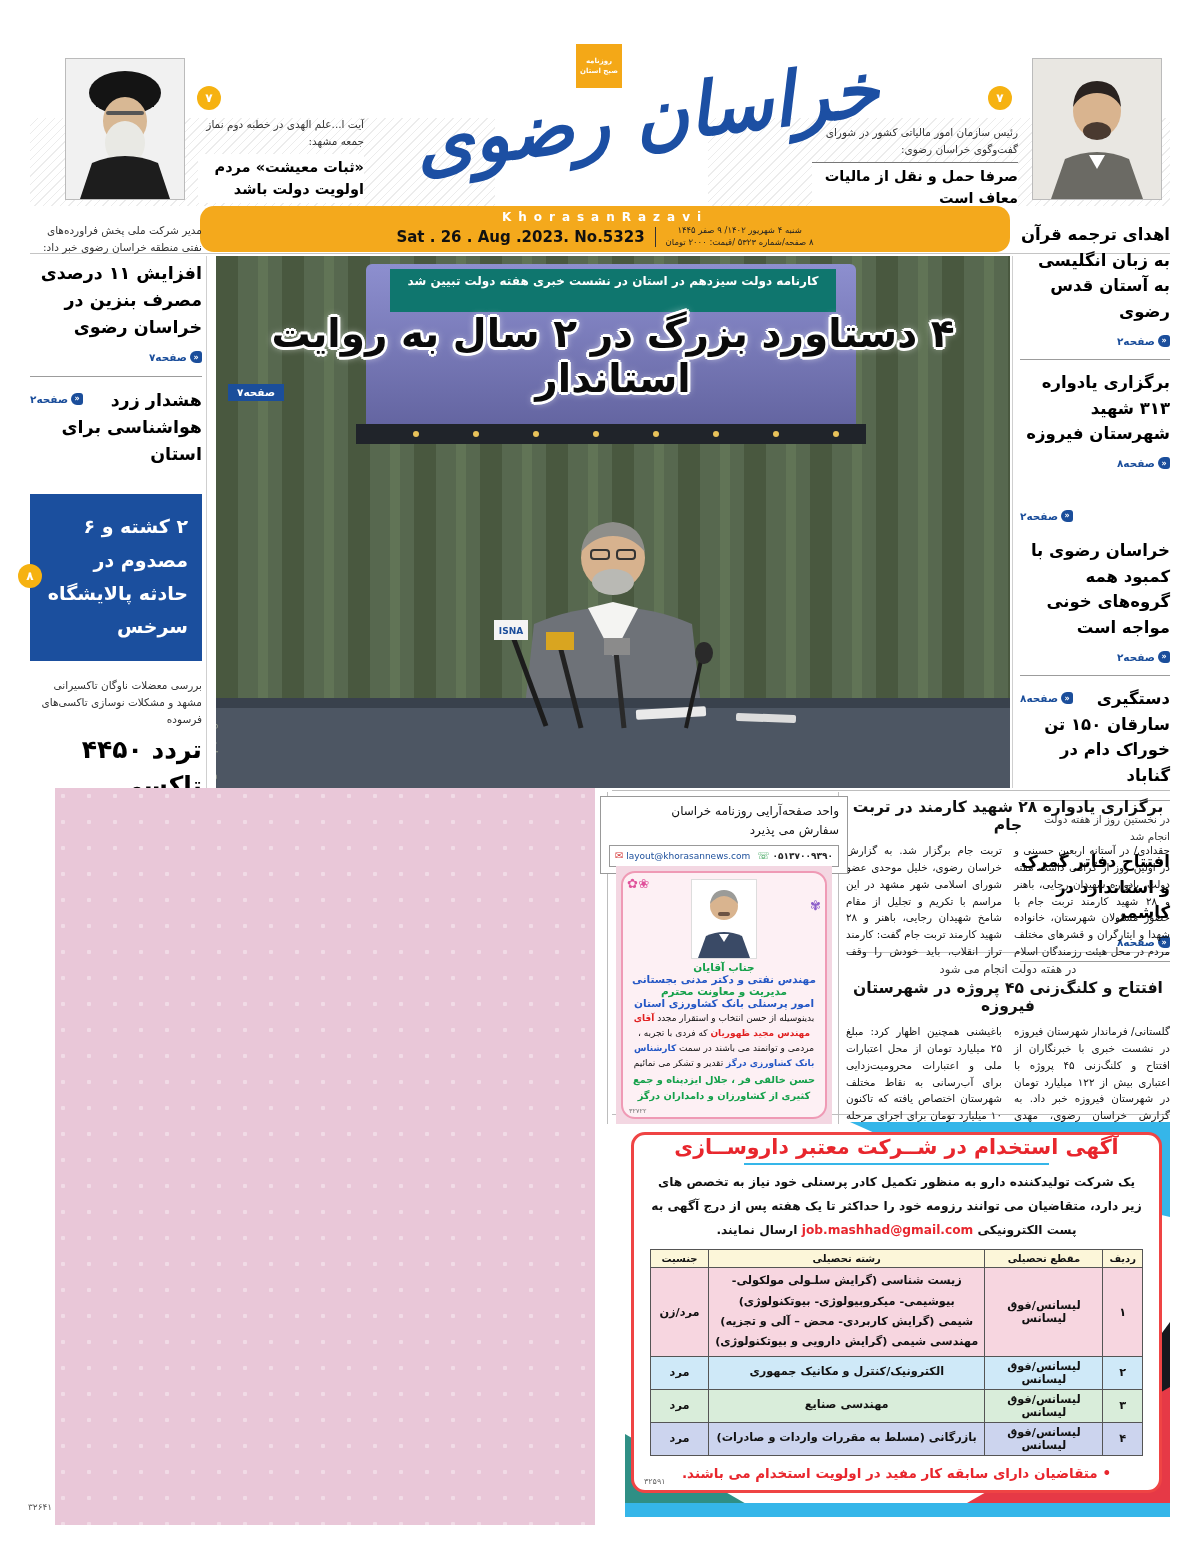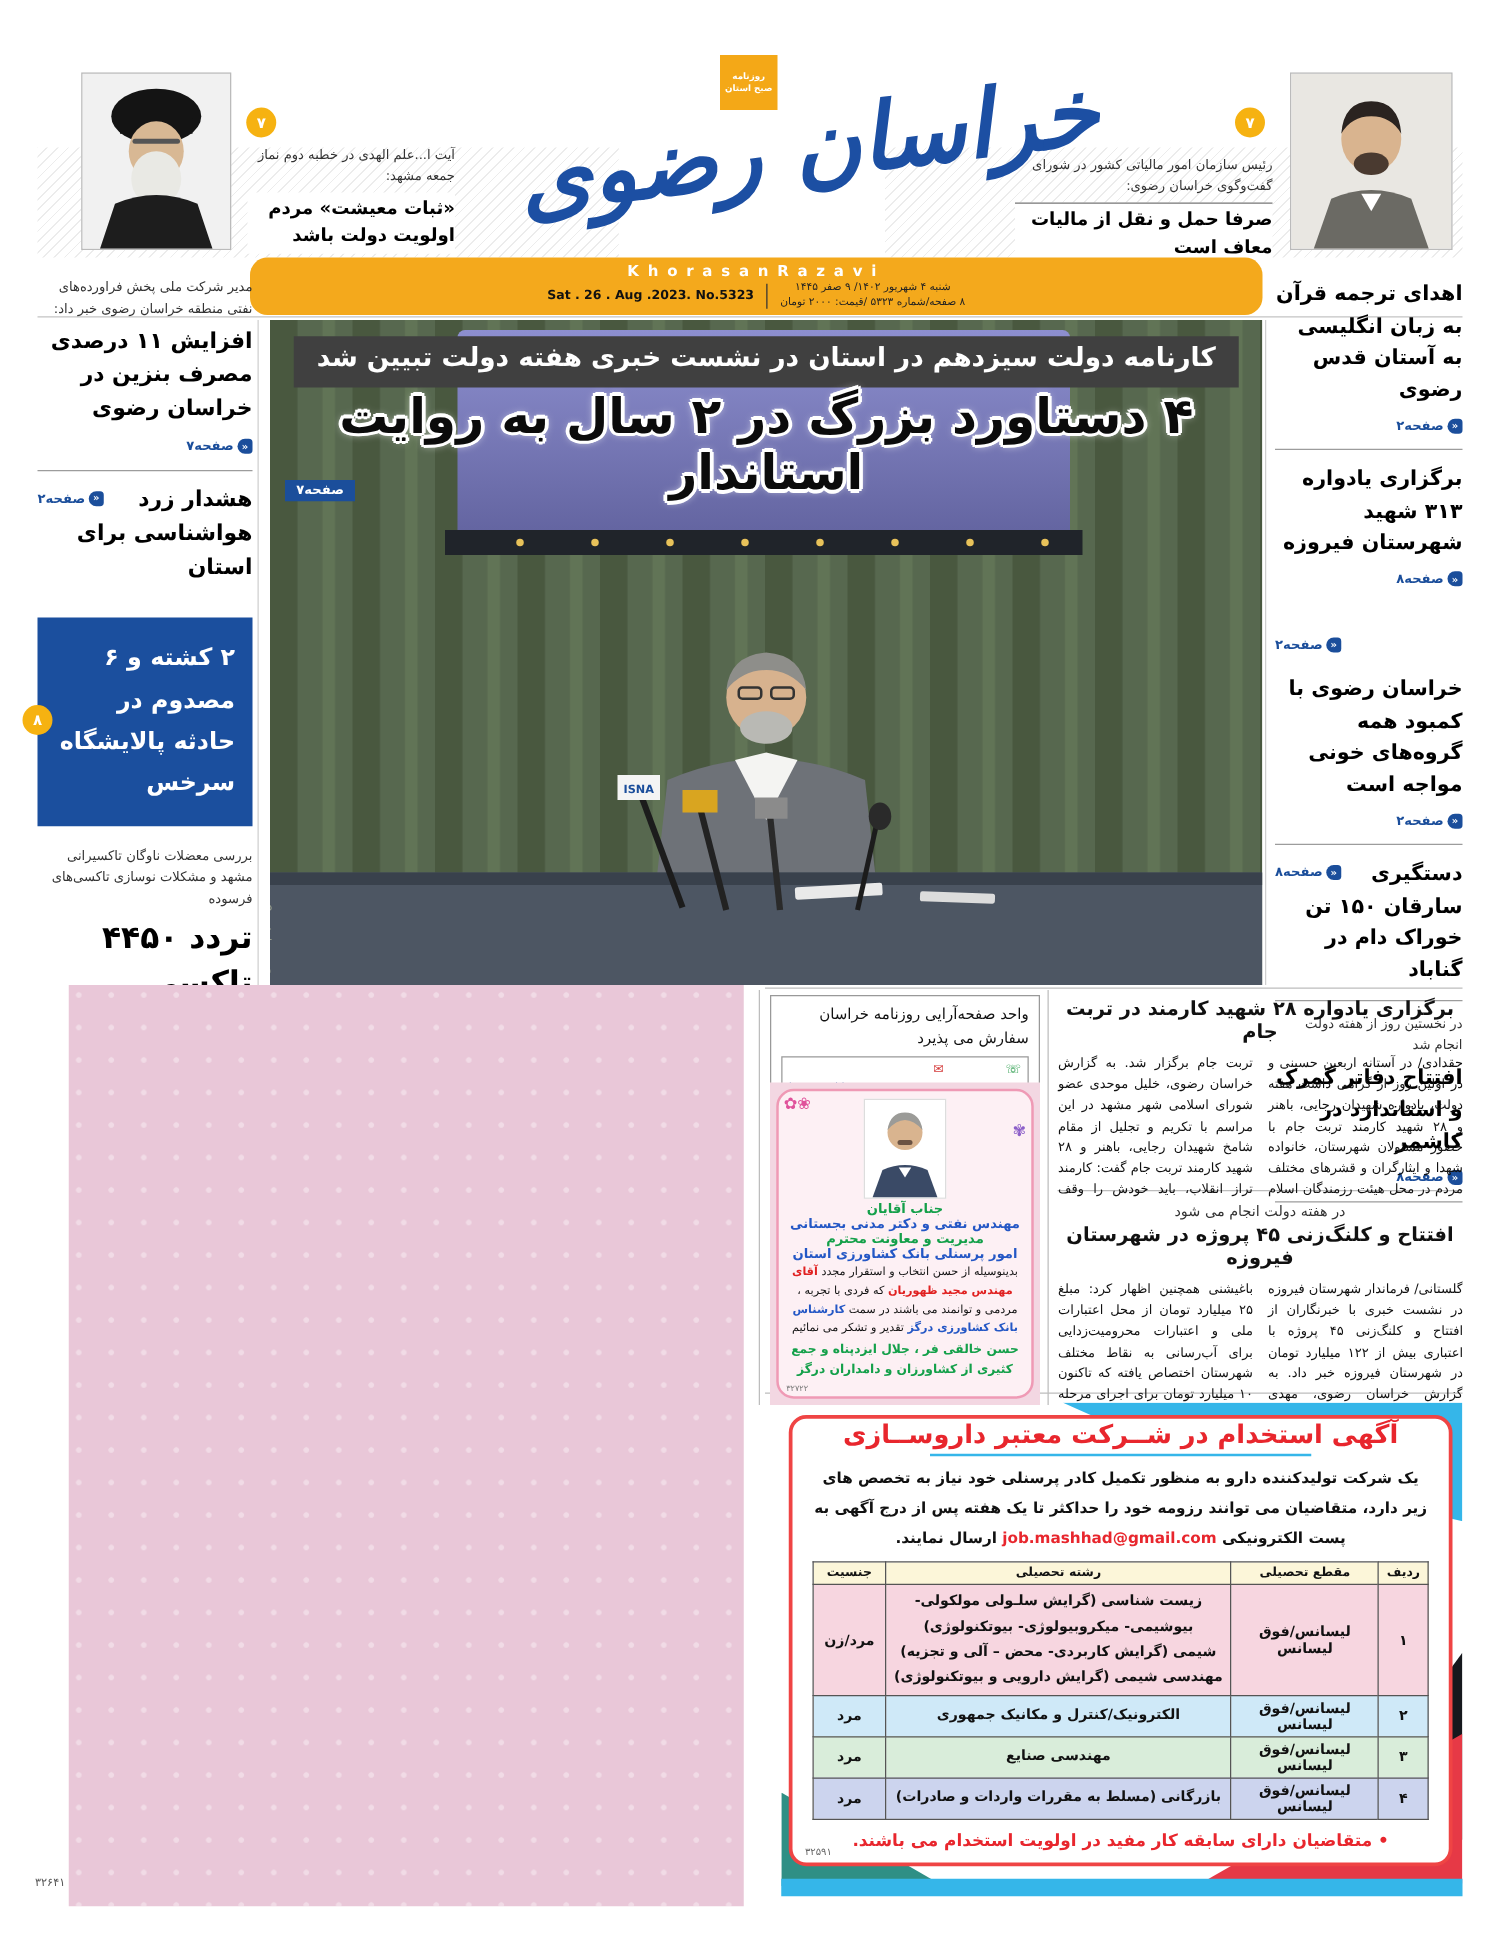--- a/index.html
+++ b/index.html
@@ -23,21 +23,21 @@
   .mini-yellow { position:absolute; left:576px; top:44px; width:46px; height:44px; background:#f4a817;
                  color:#fff; font-size:7px; font-weight:bold; display:flex; align-items:center;
                  justify-content:center; text-align:center; line-height:1.5; z-index:4; padding:2px; }
   .mast-svg { position:absolute; left:420px; top:22px; width:460px; height:190px; z-index:3; }
   .yellow-band { position:absolute; left:200px; top:206px; width:810px; height:46px; background:#f4a91c;
                  display:flex; flex-direction:column; align-items:center; justify-content:center; gap:1px;border-radius:14px; }
   .band-en-name { color:#fff; font-weight:bold; font-size:12px; letter-spacing:7px; }
   .band-row { display:flex; align-items:center; gap:10px; direction:rtl; }
   .band-fa { font-size:8.5px; color:#222; text-align:center; line-height:1.4; }
   .band-sep { width:1px; height:20px; background:#333; }
-  .band-en { font-size:10px; font-weight:bold; color:#111; direction:ltr; }
+  .band-en { font-size:15px; font-weight:bold; color:#111; direction:ltr; }
   .hline { position:absolute; background:#c4c4c4; }
 
   
   .ptag { display:inline-flex; align-items:center; gap:3px; color:#1b4e9b; font-weight:bold; font-size:10.5px; }
   .ptag-ico { display:inline-flex; width:12px; height:12px; border-radius:50% 3px 3px 50%;
               background:#1b4e9b; color:#fff; font-size:8px; align-items:center; justify-content:center; }
 
   
   .rcol { position:absolute; left:1020px; top:212px; width:150px; }
   .lcol { position:absolute; left:30px;  top:212px; width:172px; }
@@ -50,40 +50,40 @@
   .bluebox { position:relative; background:#1b4f9e; color:#fff; font-weight:bold; font-size:19px;
              line-height:1.75; padding:16px 14px 18px; margin:14px 0 16px; text-align:right; }
   .bluebox .pg-circle { left:-12px; top:42%; }
   .big-title { font-size:25px; font-weight:bold; line-height:1.45; text-align:right; color:#000; }
   .vline { position:absolute; width:1px; background:#cfcfcf; }
 
   
   .photo { position:absolute; left:216px; top:256px; width:794px; height:532px; overflow:hidden; }
   .photo svg.bg { position:absolute; inset:0; }
   .m-kicker-wrap { position:absolute; top:13px; width:100%; text-align:center; z-index:6; }
-  .m-kicker { display:inline-block; background:#404040; color:#fff; font-weight:bold; font-size:21px;
-              padding:5px 18px 12px; }
+  .m-kicker { display:inline-block; background:#0f766e; color:#fff; font-weight:bold; font-size:12px;
+              padding:5px 18px 24px; }
   .m-head { position:absolute; top:55px; width:100%; text-align:center; z-index:6;
             font-size:39px; font-weight:bold; color:#0b0b0b;
             text-shadow:-2px -2px 0 #fff,2px -2px 0 #fff,-2px 2px 0 #fff,2px 2px 0 #fff,
                         0 -3px 0 #fff,0 3px 0 #fff,-3px 0 0 #fff,3px 0 0 #fff,0 0 8px #fff; }
   .m-ptag { position:absolute; left:12px; top:128px; background:#1b4e9b; color:#fff; font-size:10.5px;
             font-weight:bold; padding:2px 9px 3px; z-index:6; }
   .m-credit { position:absolute; left:2px; bottom:8px; transform:rotate(-90deg); transform-origin:left bottom;
               font-size:8.5px; color:#9aa08f; z-index:6; white-space:nowrap; }
 
   
   .art { position:absolute; width:324px; }
   .art-title { text-align:center; font-size:15.5px; font-weight:bold; }
   .art-kicker { text-align:center; font-size:11.5px; color:#333; margin-bottom:3px; }
   .art-body { margin-top:8px; column-count:2; column-gap:12px; font-size:10.4px; line-height:1.62;
               text-align:justify; color:#111; }
 
   
-  .lu { position:absolute; left:616px; top:796px; width:216px; border:1px solid #999; padding:5px 8px 6px;
+  .lu { position:absolute; left:600px; top:796px; width:248px; border:1px solid #999; padding:5px 8px 6px;
         font-size:12px; line-height:1.6; text-align:right; background:#fff; }
   .lu-contact { border:1px solid #999; margin-top:5px; padding:2px 5px; display:flex; direction:ltr;
                 justify-content:space-between; align-items:center; font-size:9px; }
   .lu-email { color:#1b4e9b; }
   .lu-phone { color:#222; font-weight:bold; }
   .ico-mail { color:#d43a3a; font-size:10px; }
   .ico-tel  { color:#2e9e4f; font-size:10px; }
 
   
   .cg { position:absolute; left:616px; top:866px; width:216px; height:258px; background:#f3d7e2; padding:5px; }

